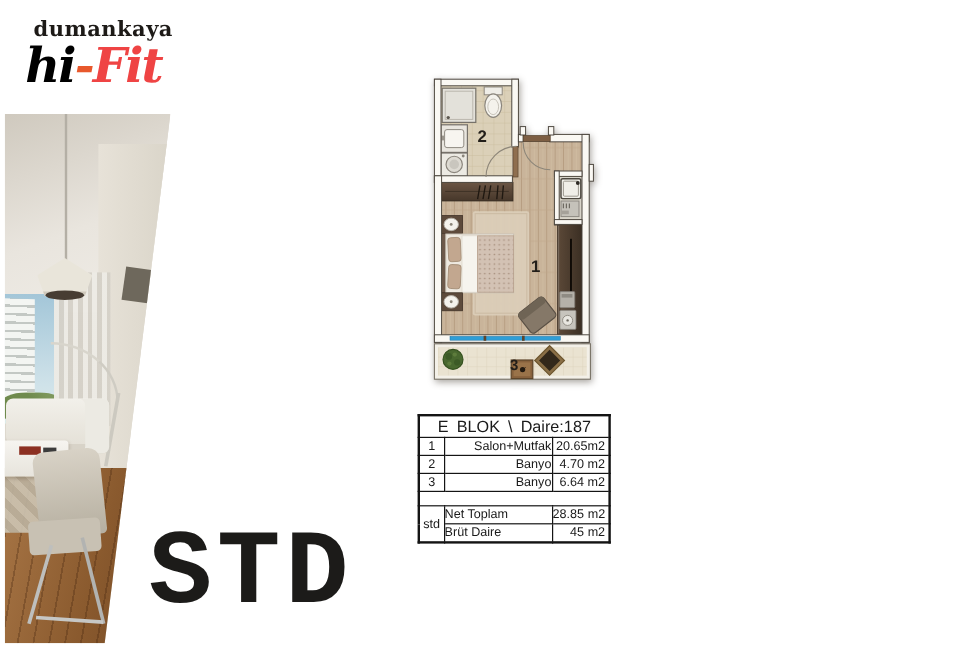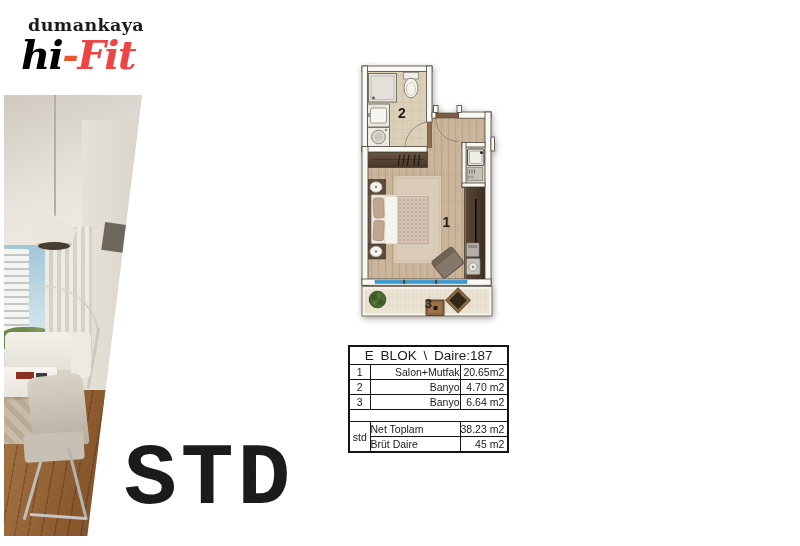--- a/index.html
+++ b/index.html
@@ -332,21 +332,21 @@
       <td class="no">3</td>
       <td class="nm">Banyo</td>
       <td class="ar">6.64 m2</td>
     </tr>
     <tr class="empty">
           <td colspan="3"></td>
         </tr>
     <tr class="r">
       <td class="std" rowspan="2">std</td>
       <td class="sumlbl">Net Toplam</td>
-      <td class="ar">38.23 m2</td>
+      <td class="ar">28.85 m2</td>
     </tr>
     <tr class="r">
       <td class="sumlbl">Brüt Daire</td>
       <td class="ar">45 m2</td>
     </tr>
   </tbody>
     </table>
 
   <div class="std-big">STD</div>
 

